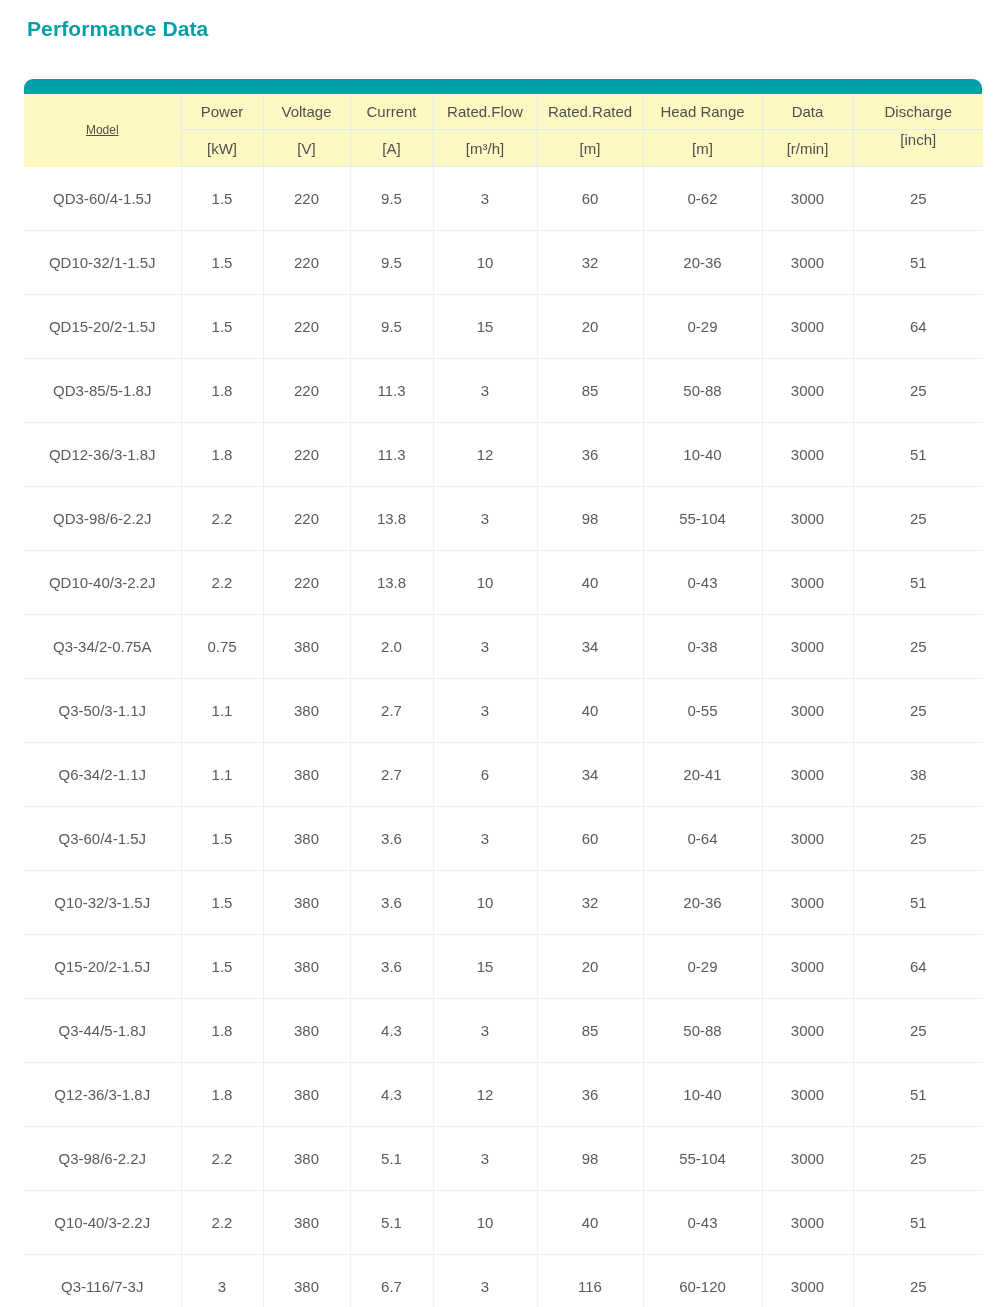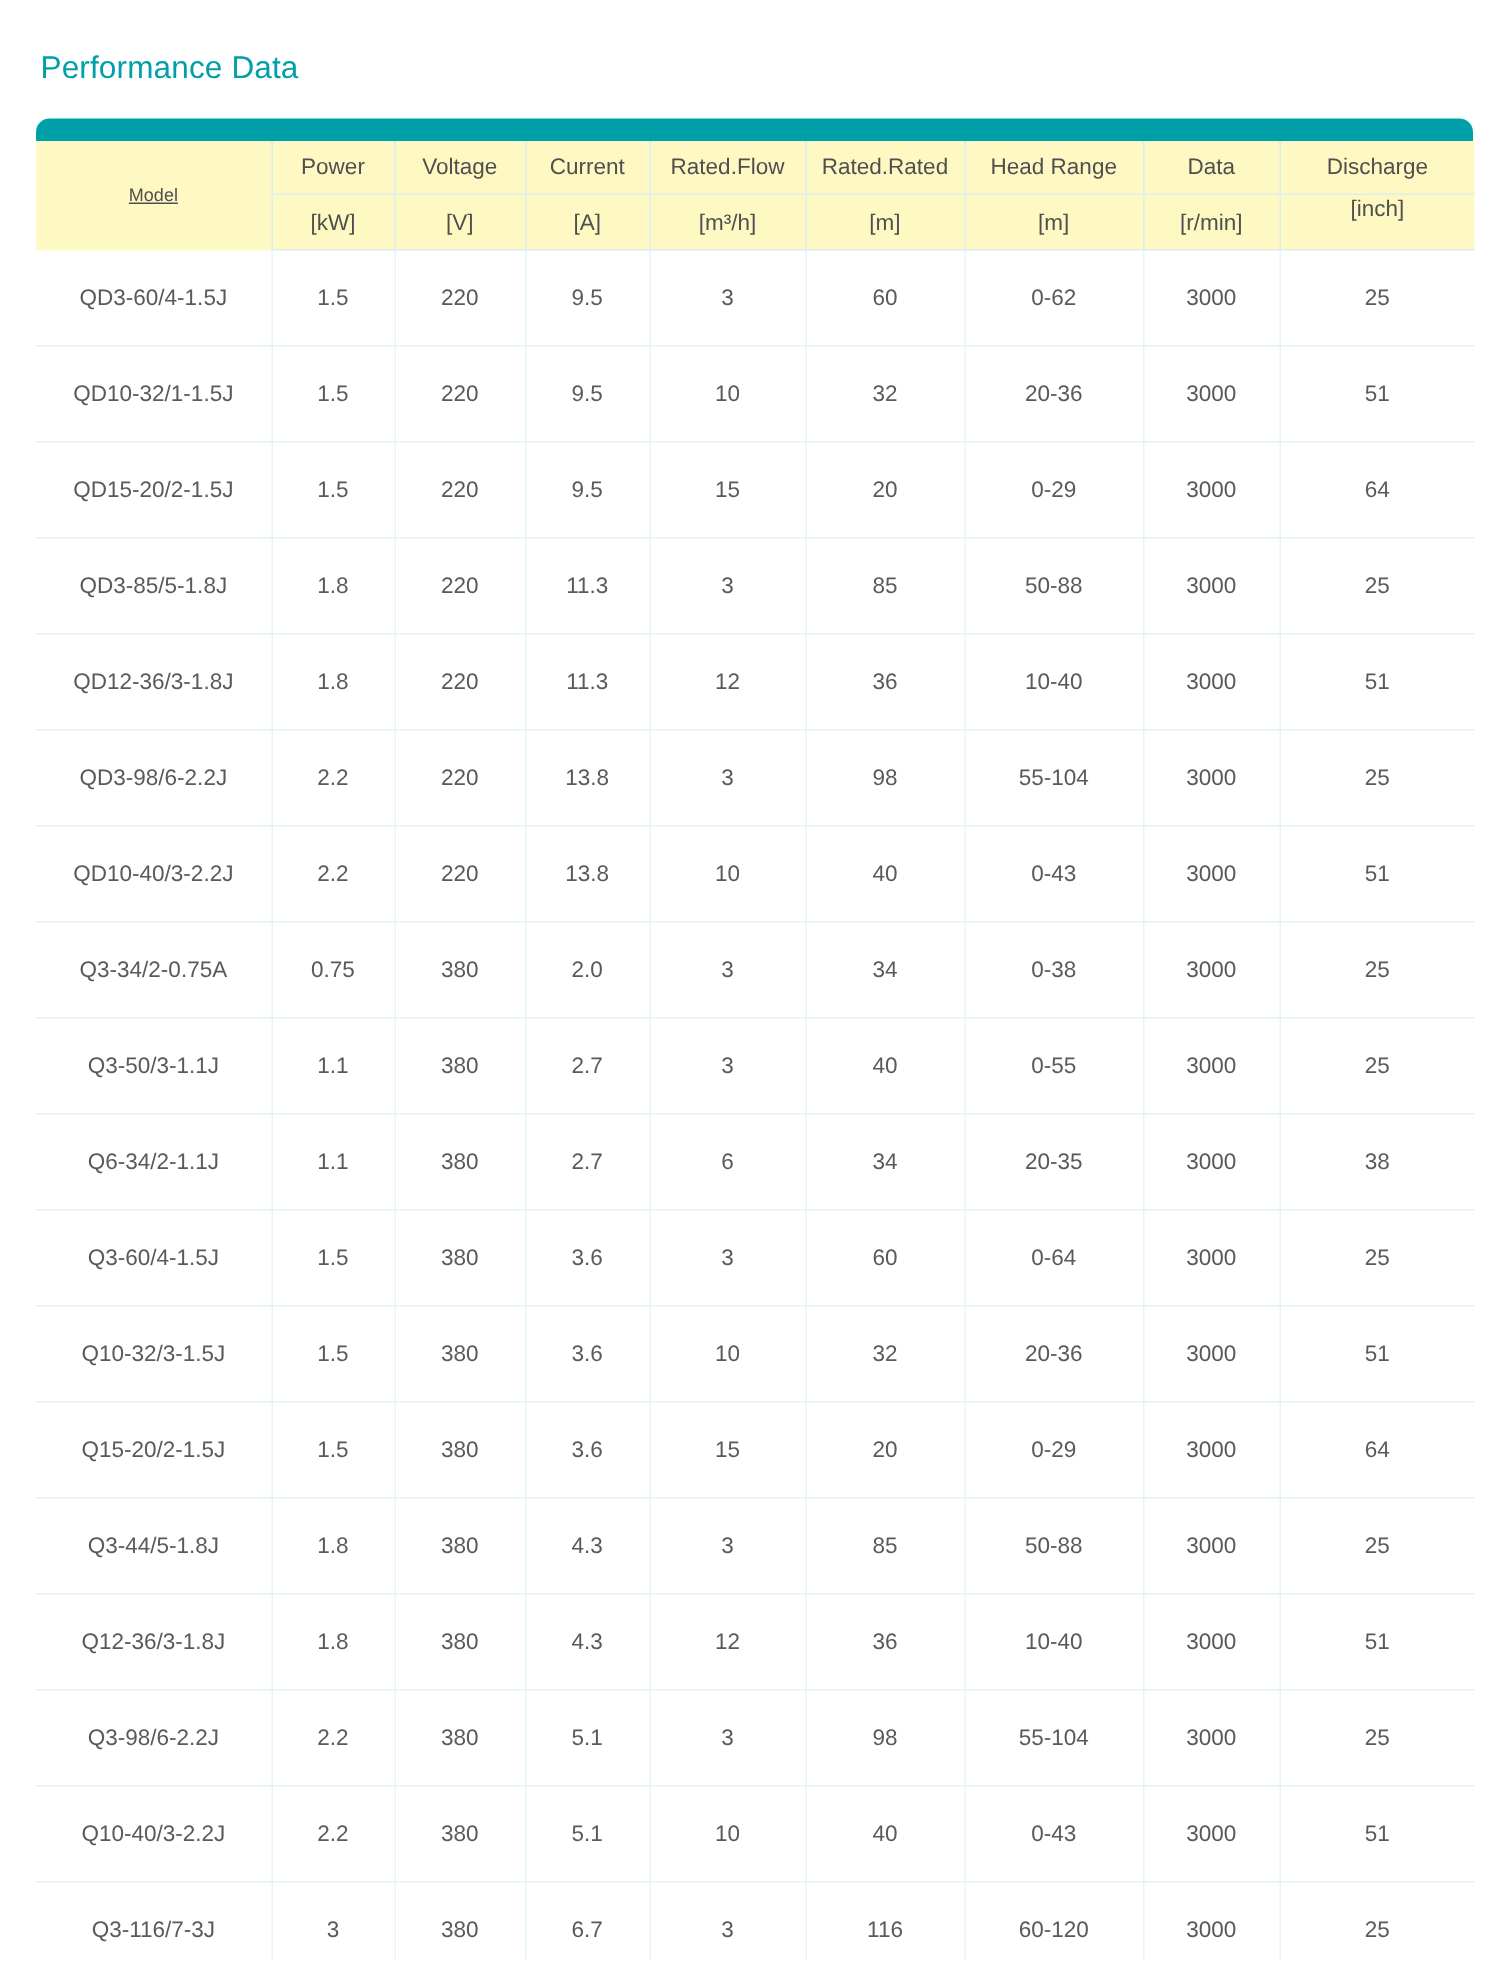--- a/index.html
+++ b/index.html
@@ -16,23 +16,23 @@
   }
   .page {
     position: relative;
     width: 1006px;
     height: 1307px;
     box-sizing: border-box;
   }
   .page-title {
     position: absolute;
     left: 27px;
-    top: 33px;
+    top: 16px;
     font-size: 21px;
-    font-weight: normal;
+    font-weight: bold;
     color: #00a0a8;
     letter-spacing: 0.1px;
     line-height: 26px;
     white-space: nowrap;
   }
   .table-wrap {
     position: absolute;
     left: 24px;
     top: 79px;
     width: 959px;
@@ -247,21 +247,21 @@
             <td>3000</td>
             <td>25</td>
           </tr>
           <tr>
             <td class="model-col">Q6-34/2-1.1J</td>
             <td>1.1</td>
             <td>380</td>
             <td>2.7</td>
             <td>6</td>
             <td>34</td>
-            <td>20-35</td>
+            <td>20-41</td>
             <td>3000</td>
             <td>38</td>
           </tr>
           <tr>
             <td class="model-col">Q3-60/4-1.5J</td>
             <td>1.5</td>
             <td>380</td>
             <td>3.6</td>
             <td>3</td>
             <td>60</td>

